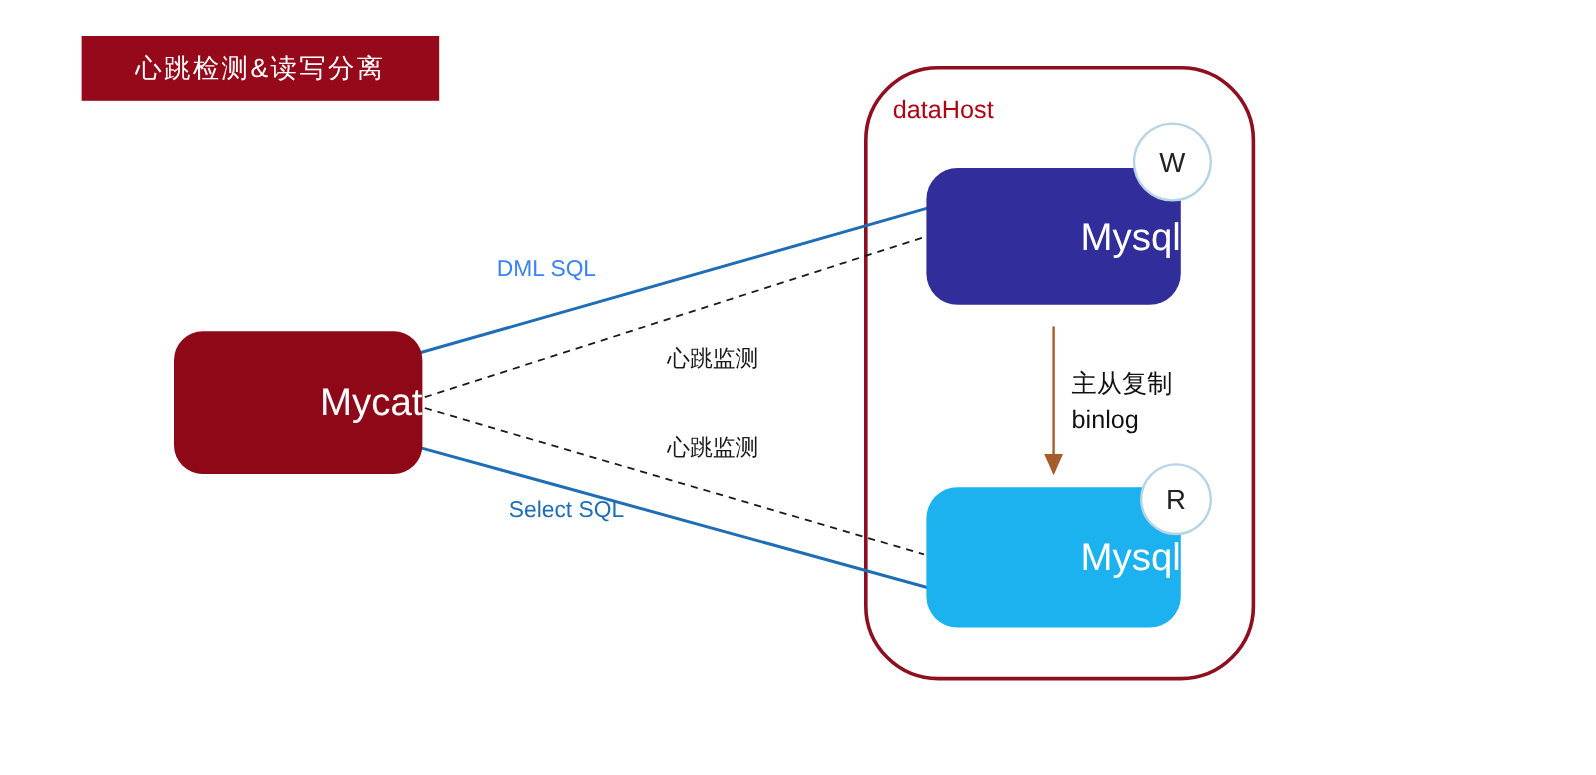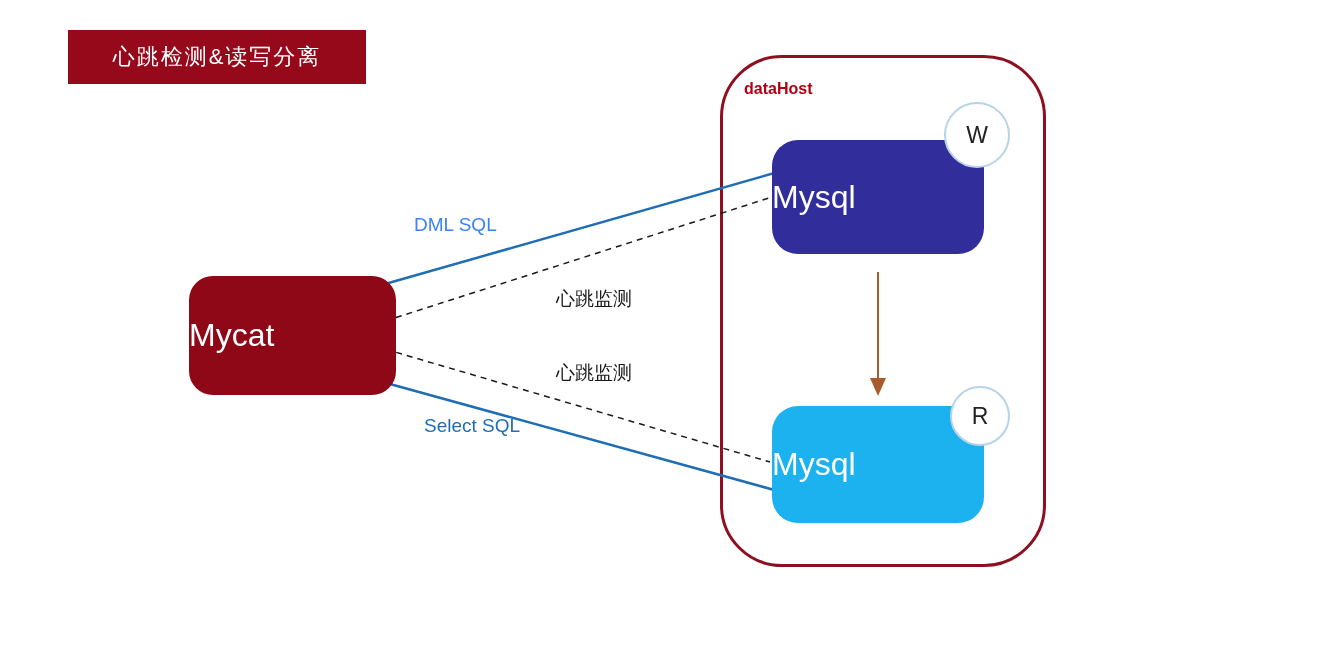--- a/index.html
+++ b/index.html
@@ -37,49 +37,48 @@
     width: 326px; height: 512px;
     background: #ffffff;
     border: 3px solid #8e1020;
     border-radius: 62px;
     z-index: 1;
   }
   .datahost-label {
     position: absolute;
     left: 744px; top: 80px;
     color: #b00013;
-    font-weight: bold;
-    font-size: 16px;
+    font-weight: normal;
+    font-size: 21px;
     z-index: 3;
   }
 
   
   svg.edges {
     position: absolute;
     left: 0; top: 0;
     width: 1330px; height: 646px;
     z-index: 2;
     pointer-events: none;
   }
 
   
   .node {
     position: absolute;
-    display: flex; align-items: center; justify-content: flex-start;
+    display: flex; align-items: center; justify-content: flex-end;
     color: #ffffff;
     z-index: 3;
   }
   .node .node-text { font-size: 32px; }
 
   .mycat {
     left: 145px; top: 276px;
     width: 207px; height: 119px;
     background: #8e0818;
     border-radius: 24px;
-    margin-left: 44px;
   }
   .mysql-write {
     left: 772px; top: 140px;
     width: 212px; height: 114px;
     background: #312e9b;
     border-radius: 26px;
   }
   .mysql-read {
     left: 772px; top: 406px;
     width: 212px; height: 117px;
@@ -157,14 +156,18 @@
     <span class="node-text">Mysql</span>
   </div>
   <div class="badge badge-r">
     <span>R</span>
   </div>
 
   <div class="edge-label lbl-dml">DML SQL</div>
   <div class="edge-label lbl-select">Select SQL</div>
   <div class="edge-label lbl-hb1">心跳监测</div>
   <div class="edge-label lbl-hb2">心跳监测</div>
+  <div class="edge-label lbl-repl">
+    <span>主从复制</span>
+    <span>binlog</span>
+  </div>
 
 </div>
 
 </body></html>

